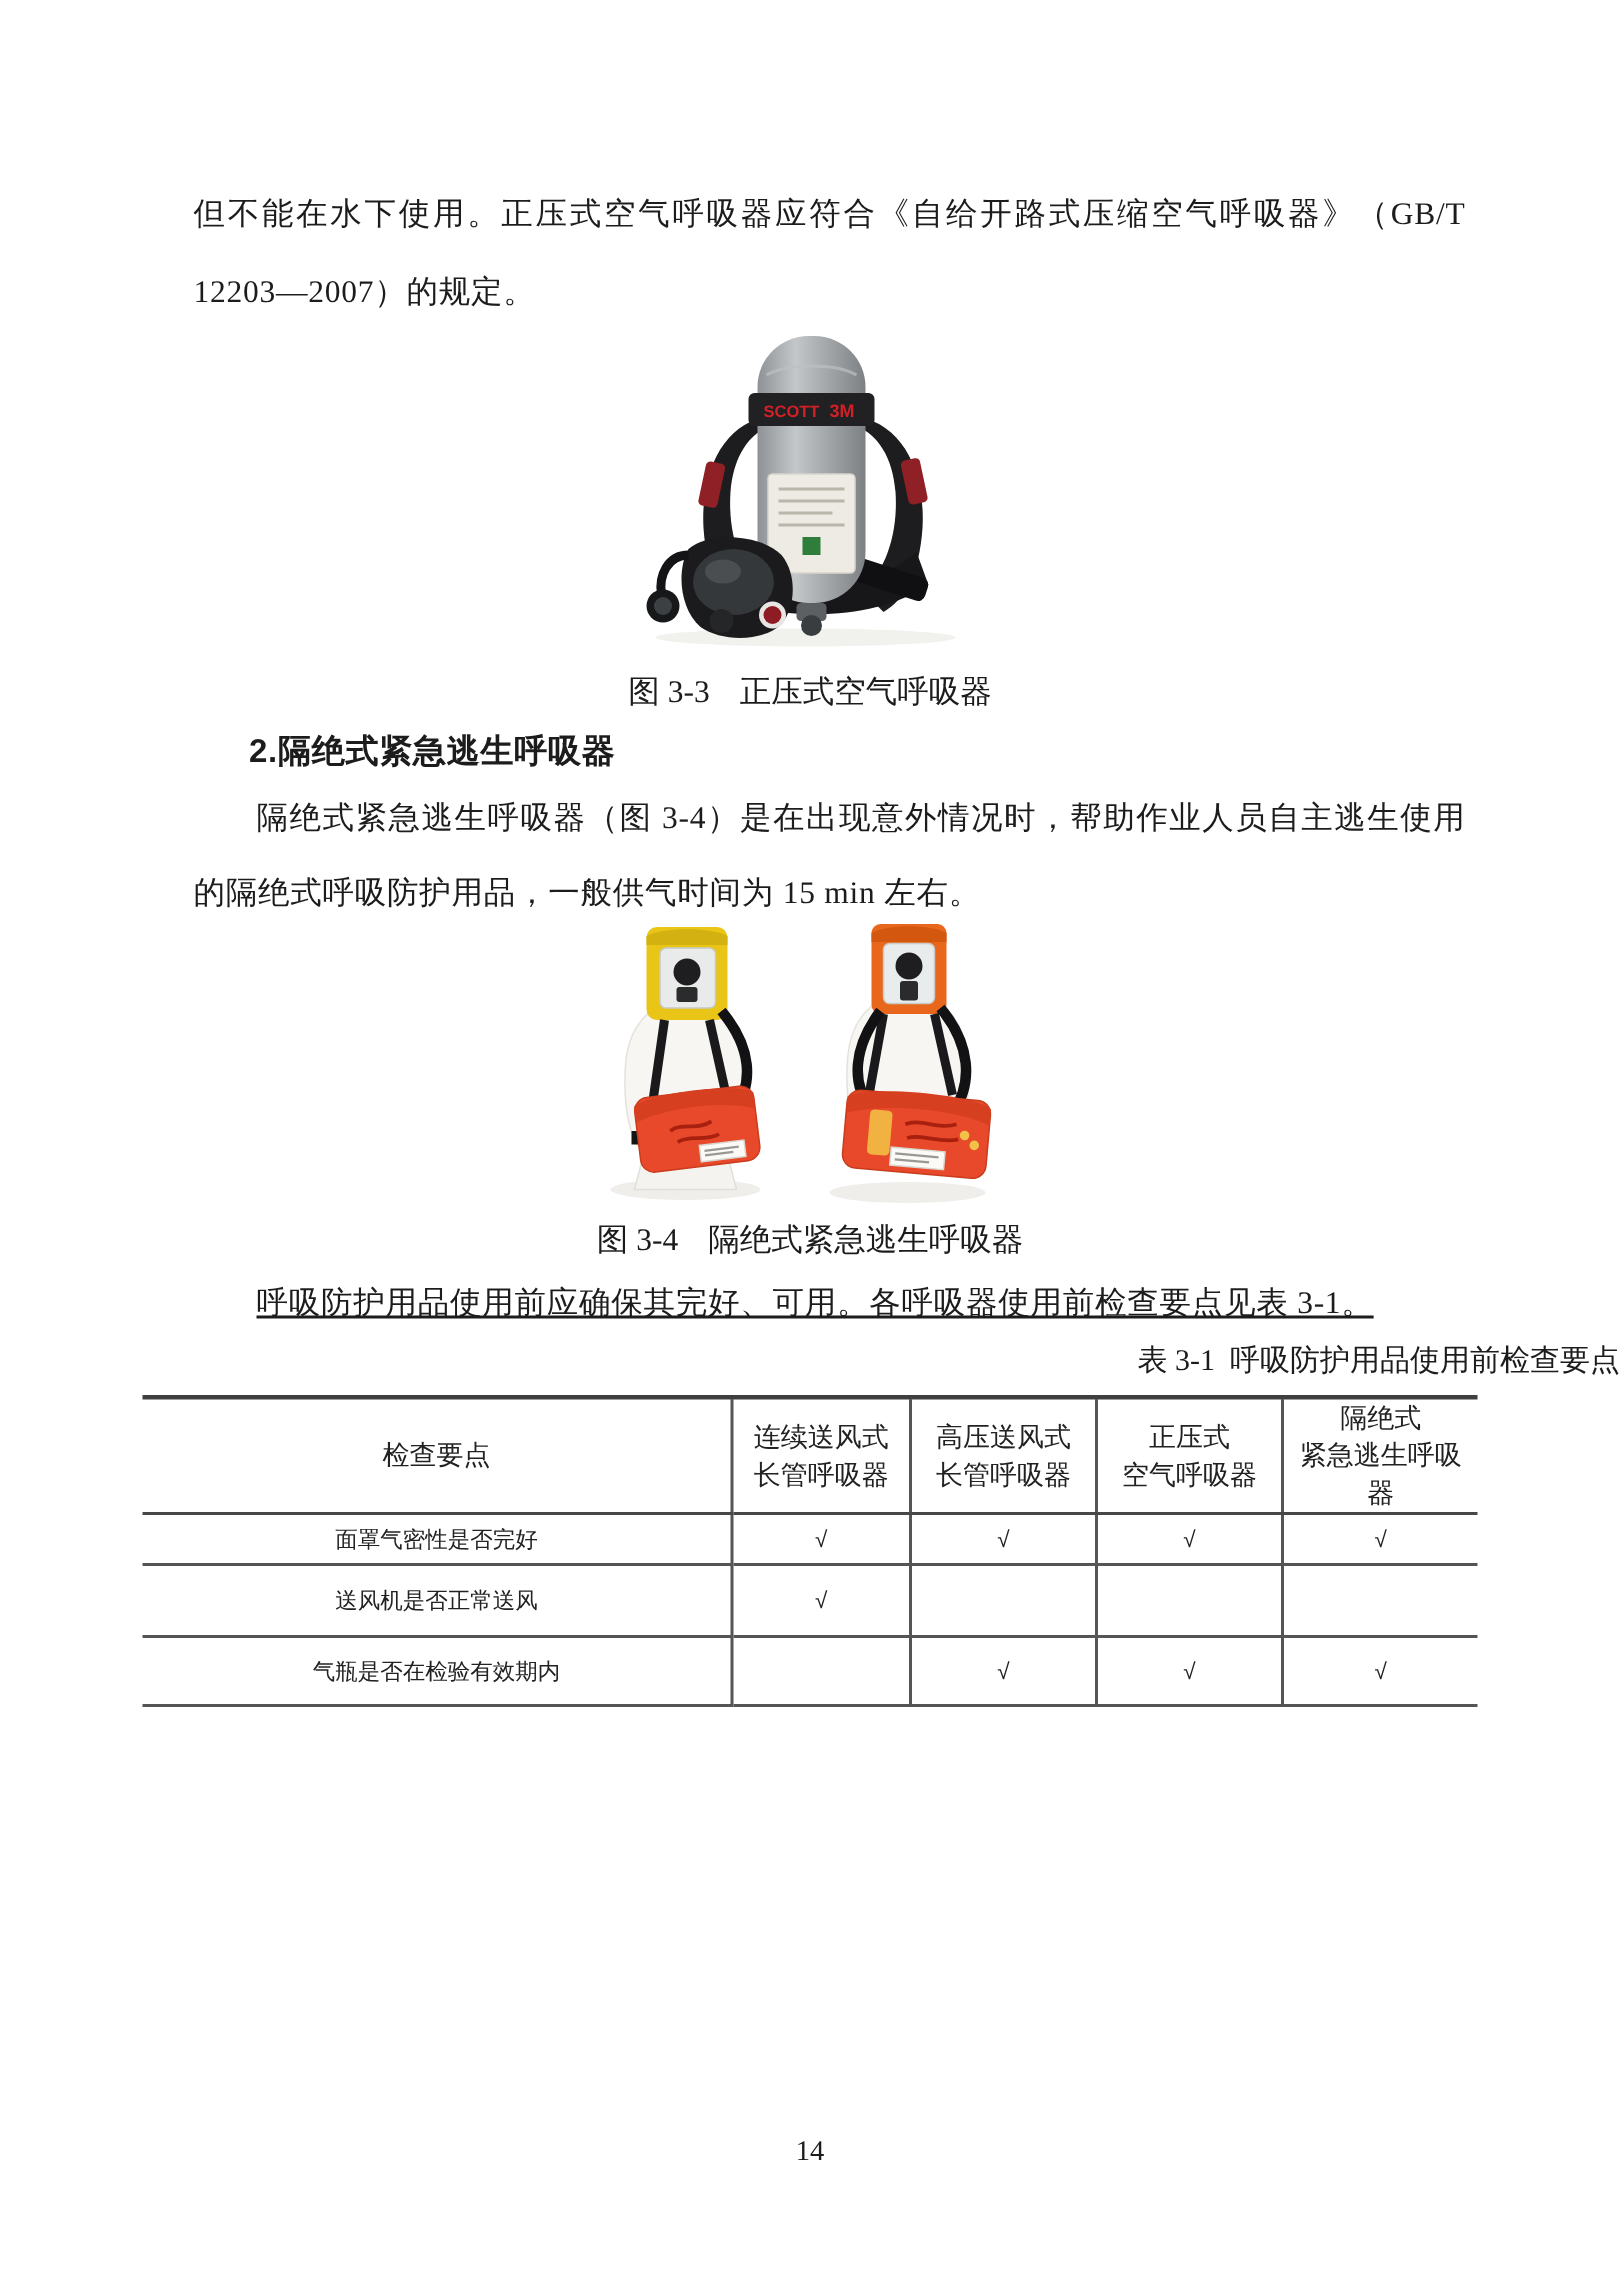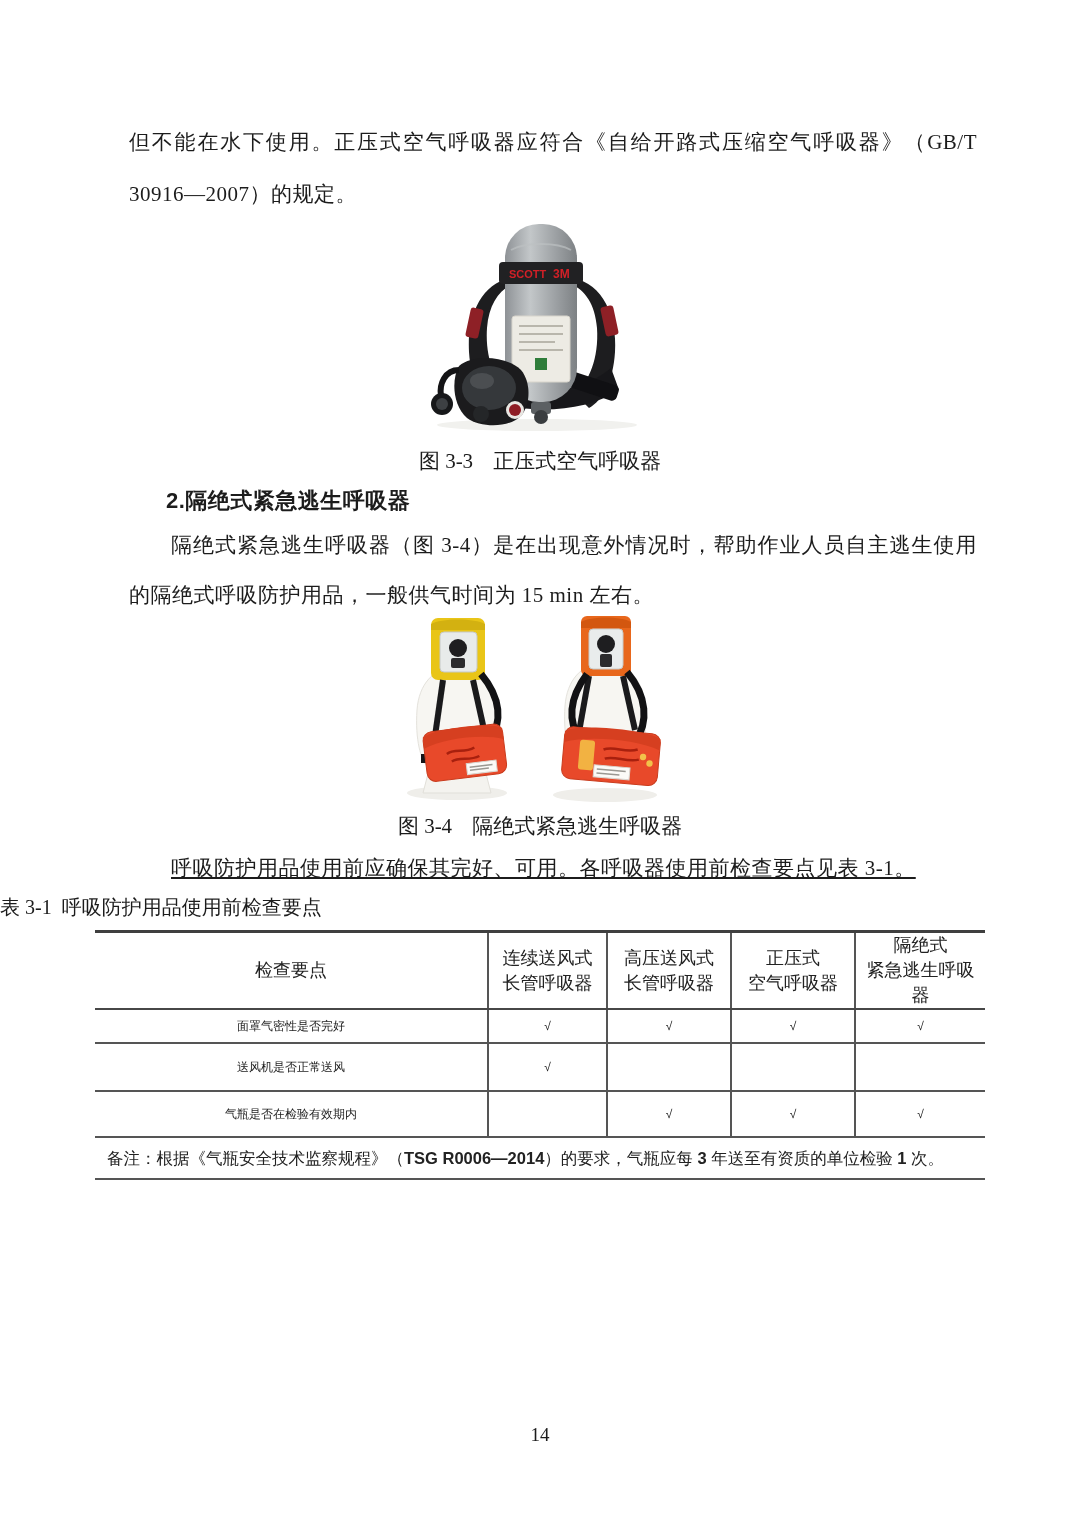--- a/index.html
+++ b/index.html
@@ -31,39 +31,39 @@
   #cap2{top:812px;}
   .caption .num{margin-right:20px;}
   #heading{
     position:absolute;left:166px;top:486px;
     font-size:22px;font-weight:bold;
     font-family:"Liberation Sans","DejaVu Sans",sans-serif;
     letter-spacing:.5px;
   }
   #tbl-title{
     position:absolute;top:894px;left:0;width:100%;
-    text-align:left;font-size:20px;line-height:26px;
+    text-align:right;font-size:20px;line-height:26px;
   }
   #tbl-title .num{margin-right:10px;}
   .tblwrap{position:absolute;left:95px;top:930px;width:890px;}
   table.check-table{
     width:890px;border-collapse:collapse;table-layout:fixed;
     font-family:"Liberation Sans","DejaVu Sans",sans-serif;
     color:#222;
     border-top:3px solid #3f3f3f;
   }
   .check-table th,.check-table td{
     vertical-align:middle;text-align:center;
     font-weight:normal;padding:0 6px;
   }
   .check-table thead th{
     font-size:18px;line-height:25px;white-space:pre-line;
     height:58px;border-bottom:2px solid #474747;
   }
-  .check-table td{font-size:12px;line-height:25px;border-bottom:2px solid #555;}
+  .check-table td{font-size:15px;line-height:25px;border-bottom:2px solid #555;}
   .check-table th + th, .check-table tbody tr.data td + td{border-left:2px solid #555;}
   tr.r1 td{height:32px;}
   tr.r2 td{height:42px;}
   tr.r3 td{height:46px;}
   tr.r4 td{height:44px;}
   tr.r5 td{height:66px;}
   tr.r6 td{height:44px;}
   tr.note-row td{
     height:40px;text-align:left;padding-left:12px;
     font-size:16.5px;border-bottom:2px solid #555;
@@ -73,21 +73,21 @@
   #page-num{
     position:absolute;top:1424px;left:0;width:100%;
     text-align:center;font-size:19px;
   }
 </style>
 </head>
 <body>
 
 <div class="page">
 
-  <div class="para" id="p1">但不能在水下使用。正压式空气呼吸器应符合《自给开路式压缩空气呼吸器》（GB/T 30916—2007）的规定。</div>
+  <div class="para" id="p1">但不能在水下使用。正压式空气呼吸器应符合《自给开路式压缩空气呼吸器》（GB/T 12203—2007）的规定。</div>
 
   <div class="fig" id="fig1">
     <svg width="250" height="212" viewBox="0 0 250 212">
       <defs>
         <linearGradient id="cylg" x1="0" y1="0" x2="1" y2="0">
           <stop offset="0" stop-color="#8e9296"></stop>
           <stop offset="0.35" stop-color="#c3c7c9"></stop>
           <stop offset="0.7" stop-color="#9da1a4"></stop>
           <stop offset="1" stop-color="#7d8184"></stop>
         </linearGradient>
@@ -235,23 +235,20 @@
           <td class="check-mark"></td>
           <td class="check-mark"></td>
         </tr>
         <tr class="data r6">
           <td>气瓶是否在检验有效期内</td>
           <td class="check-mark"></td>
           <td class="check-mark">√</td>
           <td class="check-mark">√</td>
           <td class="check-mark">√</td>
         </tr>
-        <tr class="note-row">
-          <td colspan="5">备注：根据《气瓶安全技术监察规程》（<b>TSG R0006—2014</b>）的要求，气瓶应每 <b>3 </b>年送至有资质的单位检验 <b>1 </b>次。</td>
-        </tr>
       </tbody>
     </table>
   </div>
 
 
   <div id="page-num">14</div>
 
 </div>
 
 </body></html>

